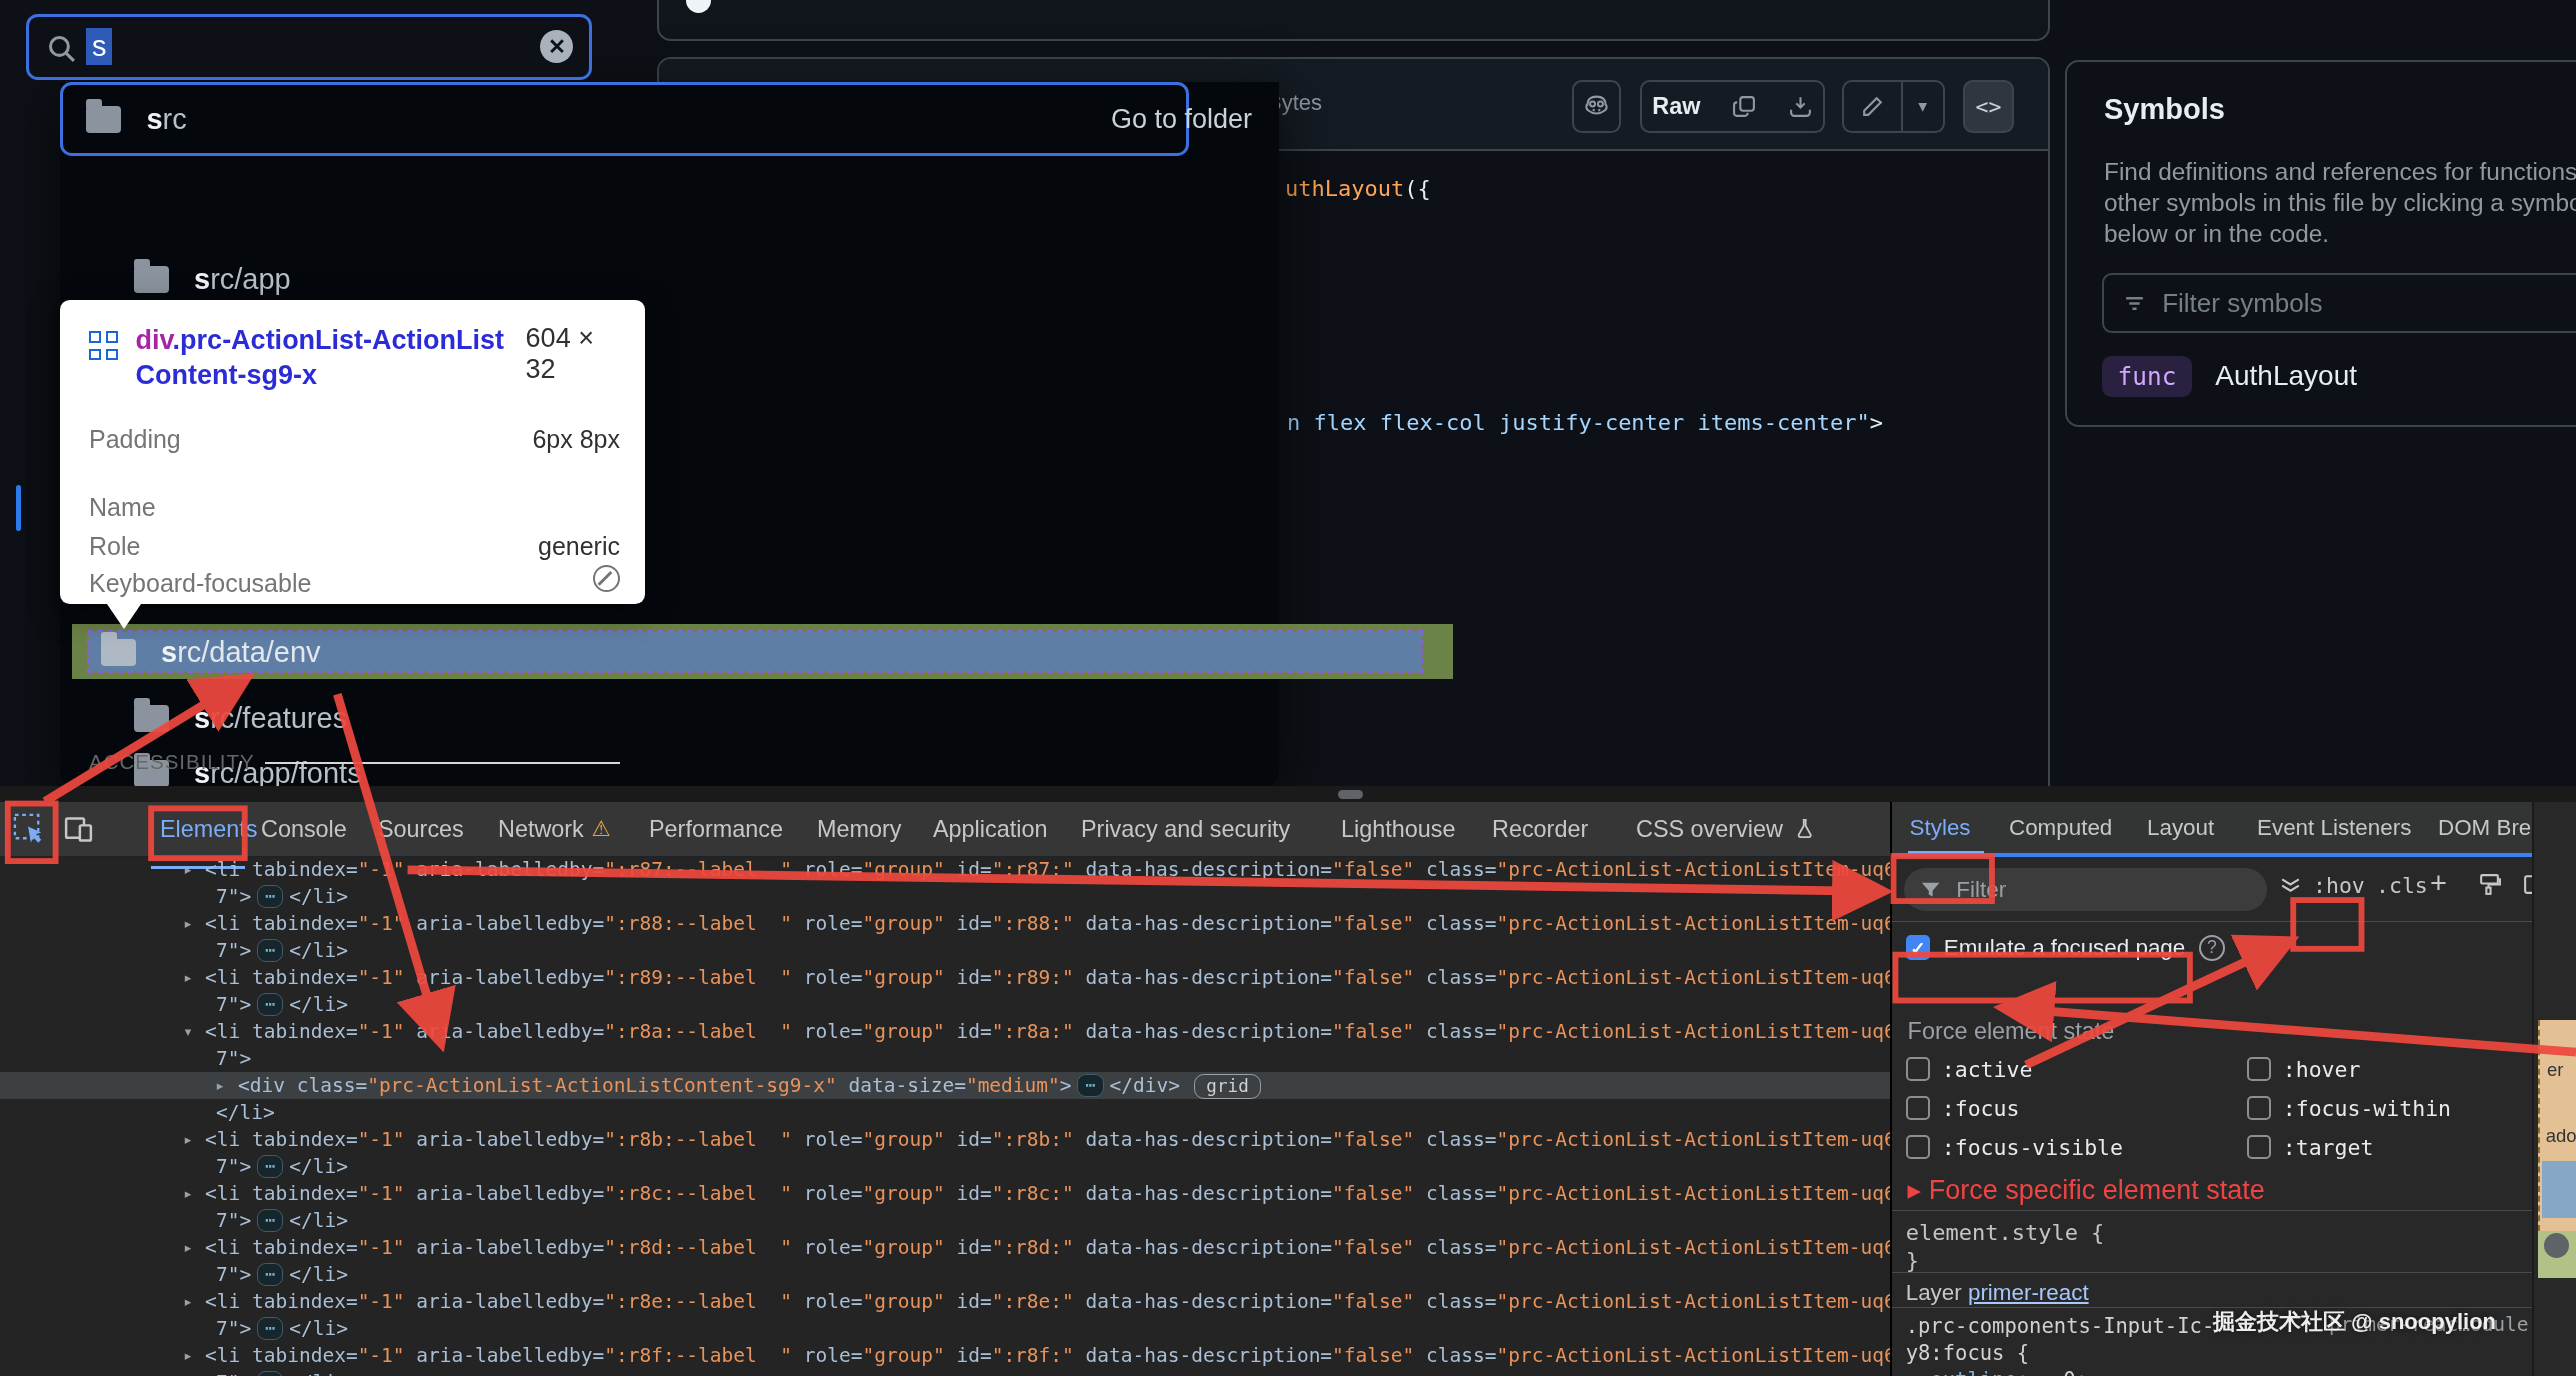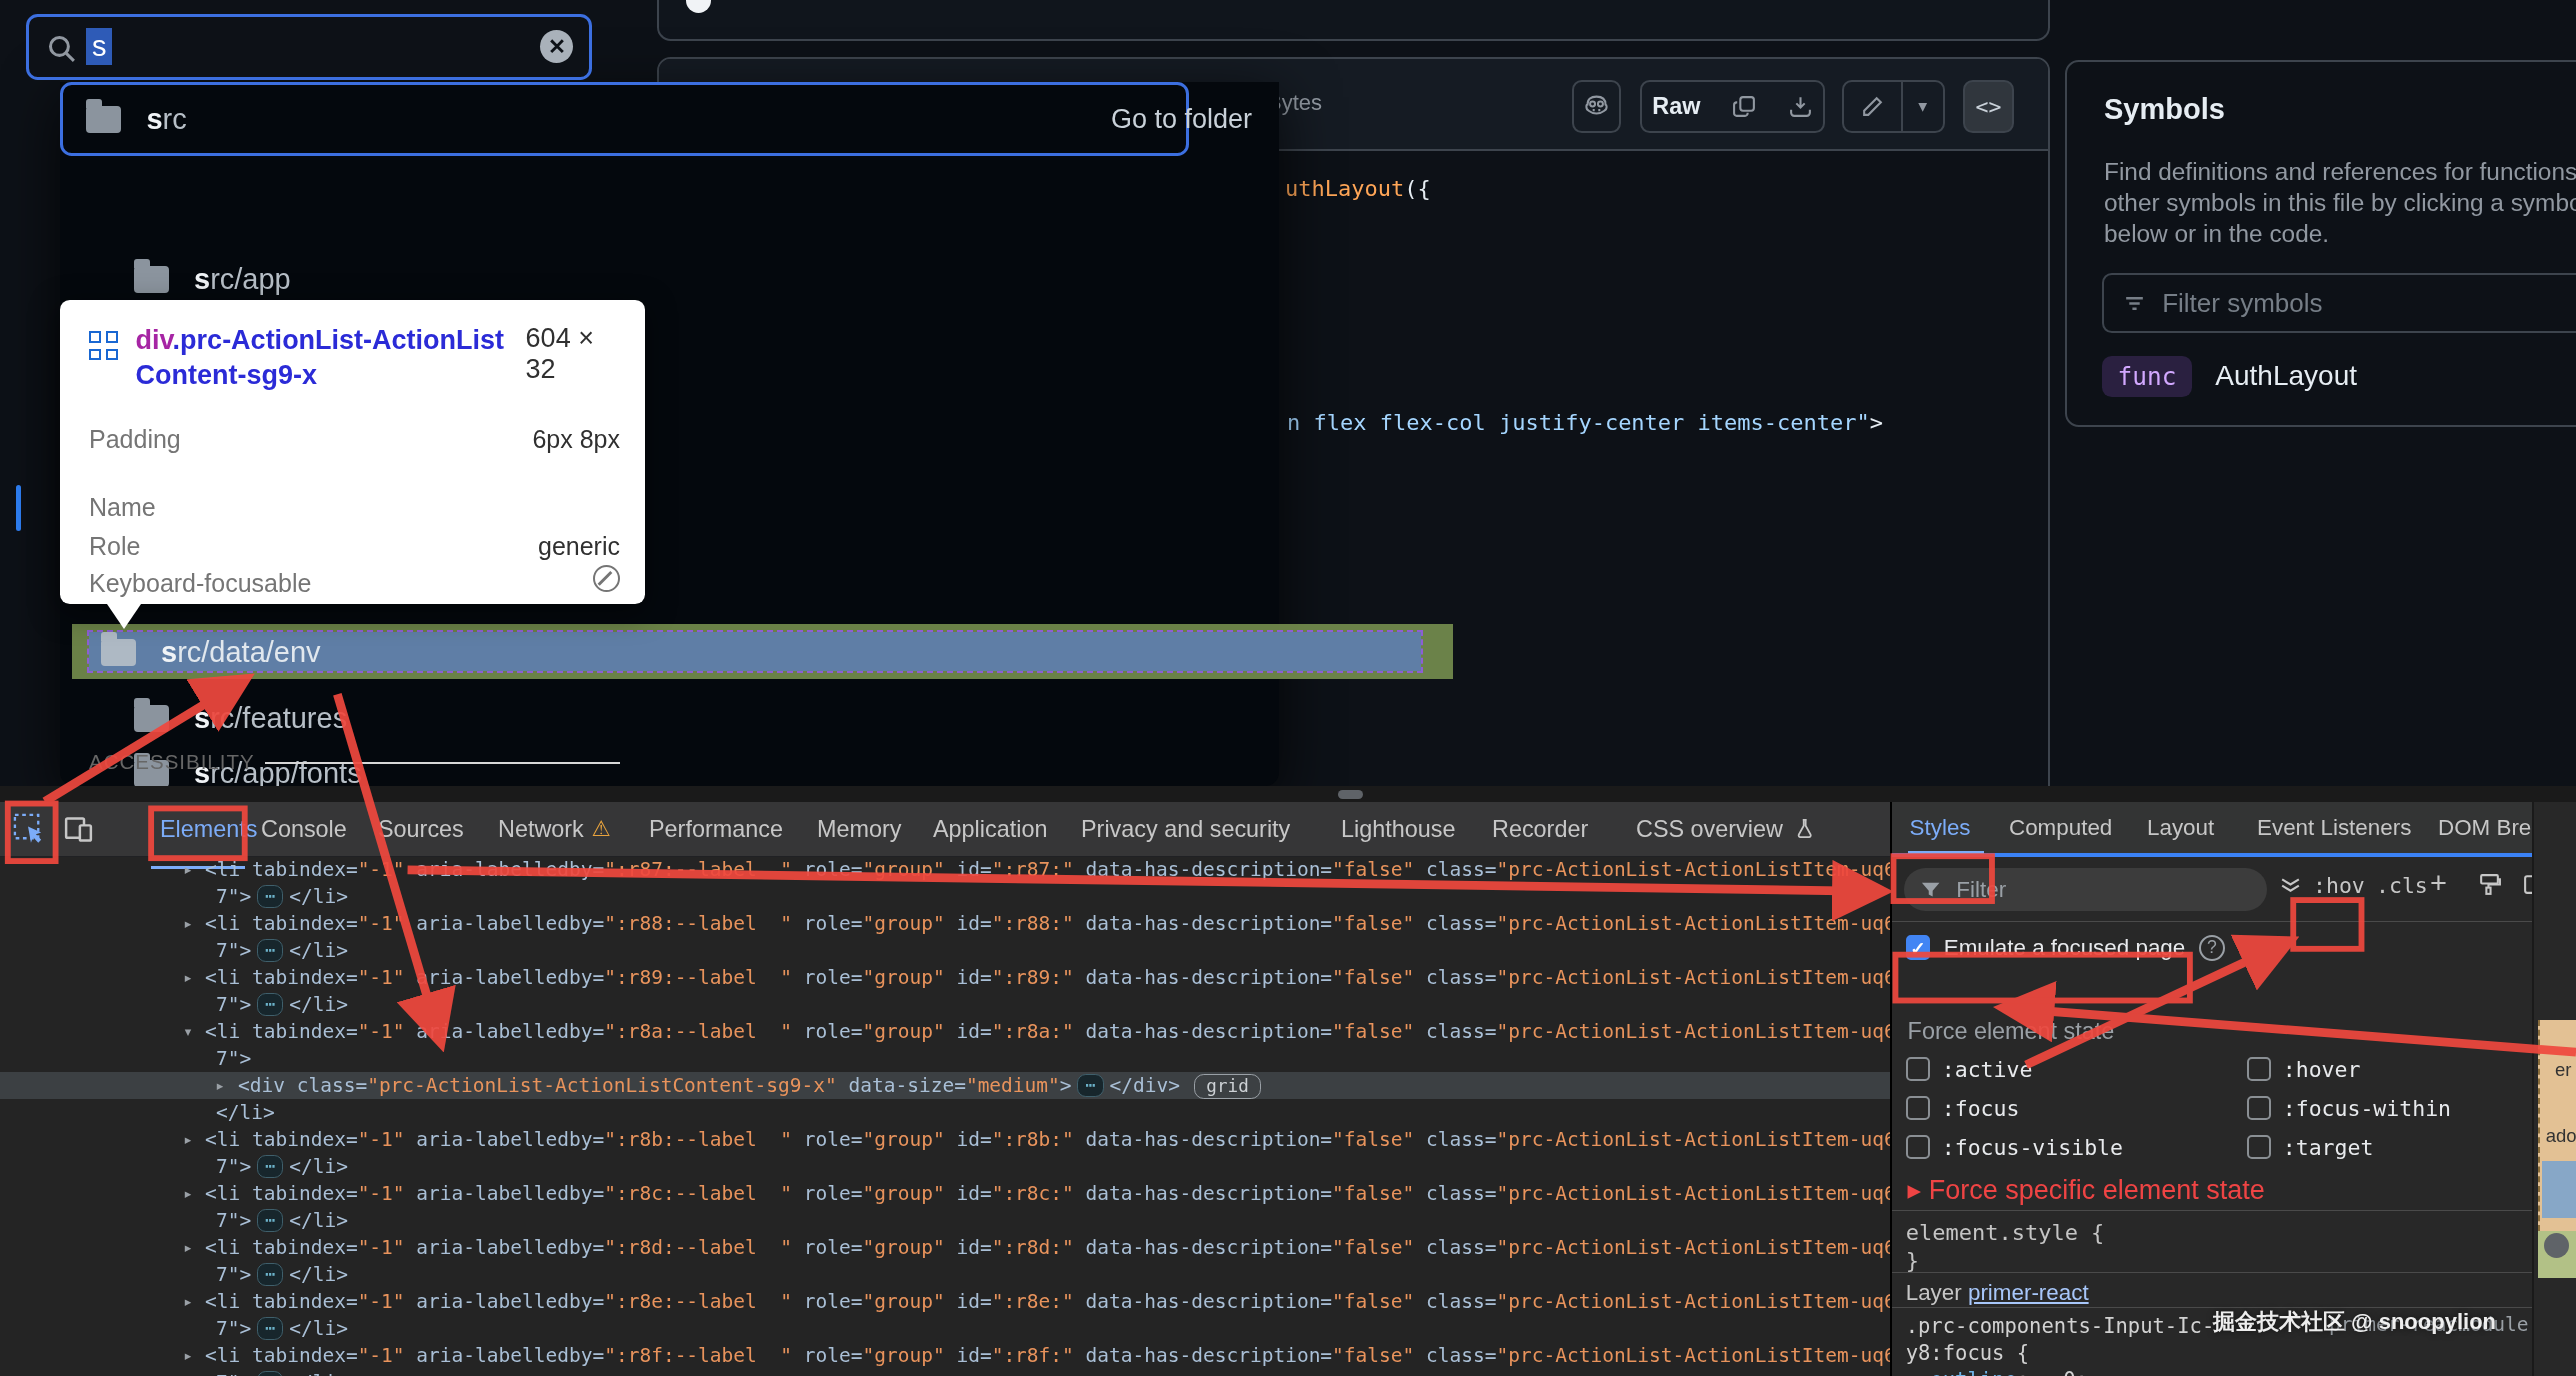--- a/index.html
+++ b/index.html
@@ -493,21 +493,21 @@
 
       <div class="rule-block">
         <div>.prc-components-Input-Ic-</div>
         <div>y8:focus {</div>
         <div>&nbsp;&nbsp;<span class="prop">outline</span>: <span style="color:#9aa0a6; font-size:15.6px;">▶</span> <span>0;</span></div>
       </div>
       <div class="rule-src">primer-reac…odule.css:1</div>
 
       <div class="sliver">
         <div class="tan">
-          <div style="position:absolute; left:15px; top:39px;">er</div>
+          <div style="position:absolute; left:7px; top:39px;">er</div>
           <div style="position:absolute; left:5.9px; top:105px;">ado</div>
         </div>
         <div class="bluebox"></div>
         <div class="greenband"></div>
         <div class="thumb"></div>
       </div>
     </div>
   </div>
 
   <svg id="anno" width="2576" height="1377" viewBox="0 0 2642 1412">

